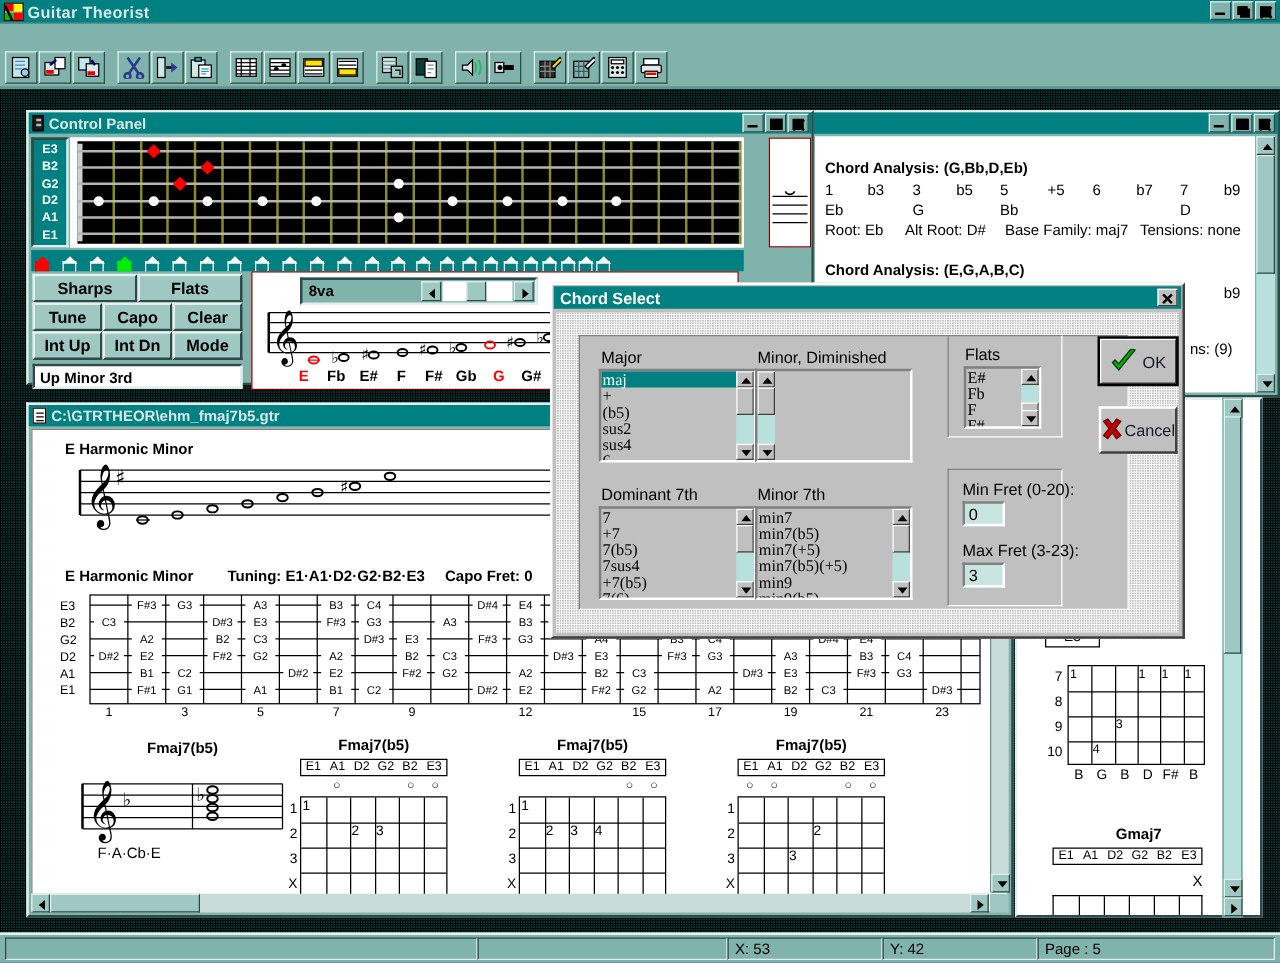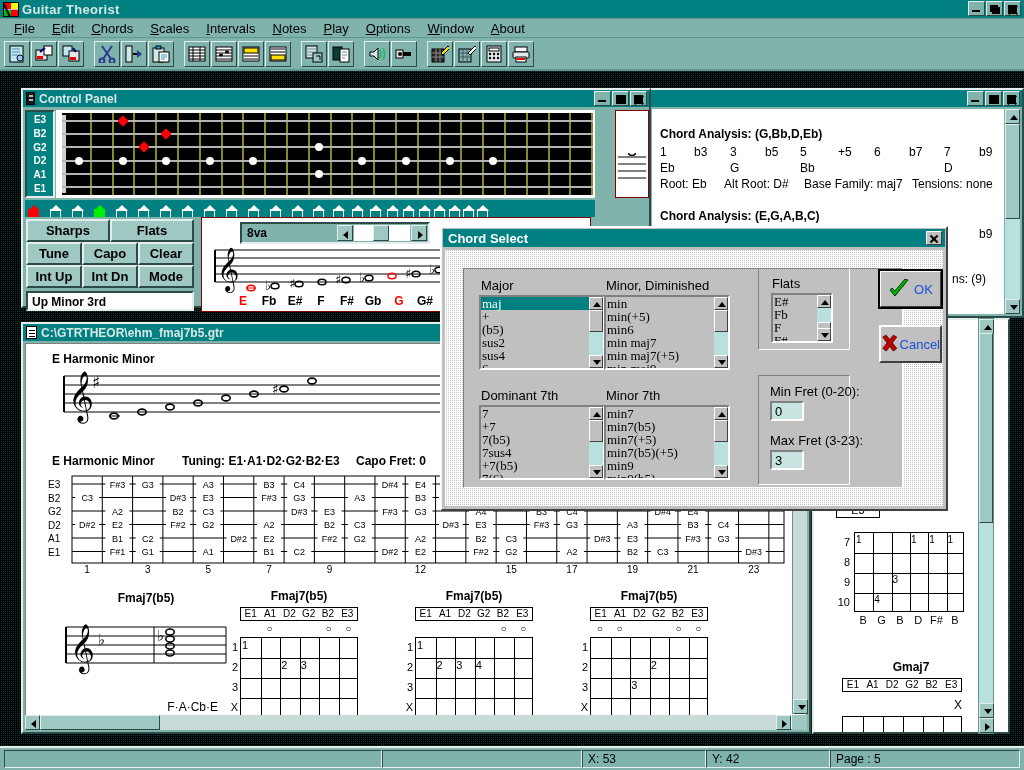--- a/index.html
+++ b/index.html
@@ -278,21 +278,21 @@
   .lst-sb .tr { flex:1; position:relative; }
   .lst-sb .th {
     position:absolute; left:0; right:0; height:22px; background:#c0c0c0;
     border-top:1px solid #fff; border-left:1px solid #fff;
     border-right:1px solid #404040; border-bottom:1px solid #404040;
   }
   .dbtn {
     position:absolute; background:#c0c0c0; display:flex; align-items:center; justify-content:center;
     border-top:2px solid #fff; border-left:2px solid #fff;
     border-right:2px solid #404040; border-bottom:2px solid #404040;
-    font-size:13px; color:#1d4ed8;
+    font-size:13px; color:#0f172a;
   }
   .dbtn .ring{position:absolute;left:-3px;top:-3px;right:-3px;bottom:-3px;border:2px solid #000;}
   .fld {
     position:absolute; background:#c8e4e0; font-size:13px; padding:1px 3px; color:#000;
     border-top:2px solid #808080; border-left:2px solid #808080;
     border-right:2px solid #ffffff; border-bottom:2px solid #ffffff;
   }
   .fld-lbl { position:absolute; font-size:13px; color:#000; }
 
   
@@ -338,32 +338,20 @@
       <div class="wbtn">
           <i class="gl-res-a"></i>
           <i class="gl-res-b"></i>
         </div>
       <div class="wbtn">
           <i class="gl-x"></i>
         </div>
     </div>
   </div>
 
-  <div class="menubar" id="menubar">
-      <div class="mi"><u>F</u>ile</div>
-      <div class="mi"><u>E</u>dit</div>
-      <div class="mi"><u>C</u>hords</div>
-      <div class="mi"><u>S</u>cales</div>
-      <div class="mi"><u>I</u>ntervals</div>
-      <div class="mi"><u>N</u>otes</div>
-      <div class="mi"><u>P</u>lay</div>
-      <div class="mi"><u>O</u>ptions</div>
-      <div class="mi"><u>W</u>indow</div>
-      <div class="mi"><u>A</u>bout</div>
-    </div>
 
   <div class="toolbar" id="toolbar">
       <div class="tbtn">
         <svg class="ti" viewBox="0 0 18 18">
           <rect x="2" y="1" width="13" height="16" fill="#bfe8f0" stroke="#000"></rect>
           <path d="M4 4h8M4 7h8M4 10h6" stroke="#58a"></path>
           <circle cx="12" cy="13" r="3" fill="#9cf" stroke="#000"></circle>
         </svg>
       </div>
       <div class="tbtn">
@@ -871,21 +859,21 @@
         <text x="12" y="43" font-size="42" font-family="DejaVu Serif, serif">𝄞</text>
         <text x="40" y="26" font-size="15" font-family="DejaVu Serif, serif">♭</text>
         <text x="99" y="22" font-size="15" font-family="DejaVu Serif, serif">♭</text>
         <g fill="none" stroke="#000" stroke-width="1.6">
           <ellipse cx="112" cy="13" rx="4.2" ry="3"></ellipse>
           <ellipse cx="112" cy="20" rx="4.2" ry="3"></ellipse>
           <ellipse cx="112" cy="27" rx="4.2" ry="3"></ellipse>
           <ellipse cx="112" cy="34" rx="4.2" ry="3"></ellipse>
         </g>
       </svg>
-      <div style="position:absolute;left:52px;top:356px;width:140px;text-align:right;font-size:12px;">F·A·Cb·E</div>
+      <div style="position:absolute;left:52px;top:331px;width:140px;text-align:left;font-size:12px;">F·A·Cb·E</div>
 
       <div id="chordDiagrams">
           <div style="position: absolute; left: 200px; top: 245px; width: 150px;">
             <div style="text-align: center; font-size: 12px; font-weight: bold; width: 118px; margin-left: 14px;">Fmaj7(b5)</div>
             <div style="position: absolute; left: 14px; top: 18px; width: 118px; height: 14px; border: 1px solid rgb(0, 0, 0); display: flex;">
               <div style="flex: 1 1 0%; text-align: center; font-size: 10px; line-height: 12px;">E1</div>
               <div style="flex: 1 1 0%; text-align: center; font-size: 10px; line-height: 12px;">A1</div>
               <div style="flex: 1 1 0%; text-align: center; font-size: 10px; line-height: 12px;">D2</div>
               <div style="flex: 1 1 0%; text-align: center; font-size: 10px; line-height: 12px;">G2</div>
               <div style="flex: 1 1 0%; text-align: center; font-size: 10px; line-height: 12px;">B2</div>
@@ -1311,28 +1299,20 @@
             <div class="ab up"></div>
             <div class="tr">
               <div class="th" style="top: 0px;"></div>
             </div>
             <div class="ab dn"></div>
           </div>
         </div>
 
       <div class="grp-lbl" style="left:161px;top:28px;">Minor, Diminished</div>
       <div class="lst" id="lstMinorDim" style="left:159px;top:45px;width:126px;height:75px;">
-          <div class="lst-items">
-            <div>min</div>
-            <div>min(+5)</div>
-            <div>min6</div>
-            <div>min maj7</div>
-            <div>min maj7(+5)</div>
-            <div>min maj9</div>
-          </div>
           <div class="lst-sb">
             <div class="ab up"></div>
             <div class="tr">
               <div class="th" style="top: 0px;"></div>
             </div>
             <div class="ab dn"></div>
           </div>
         </div>
 
       <div class="grp-lbl" style="left:36px;top:138px;">Dominant 7th</div>

